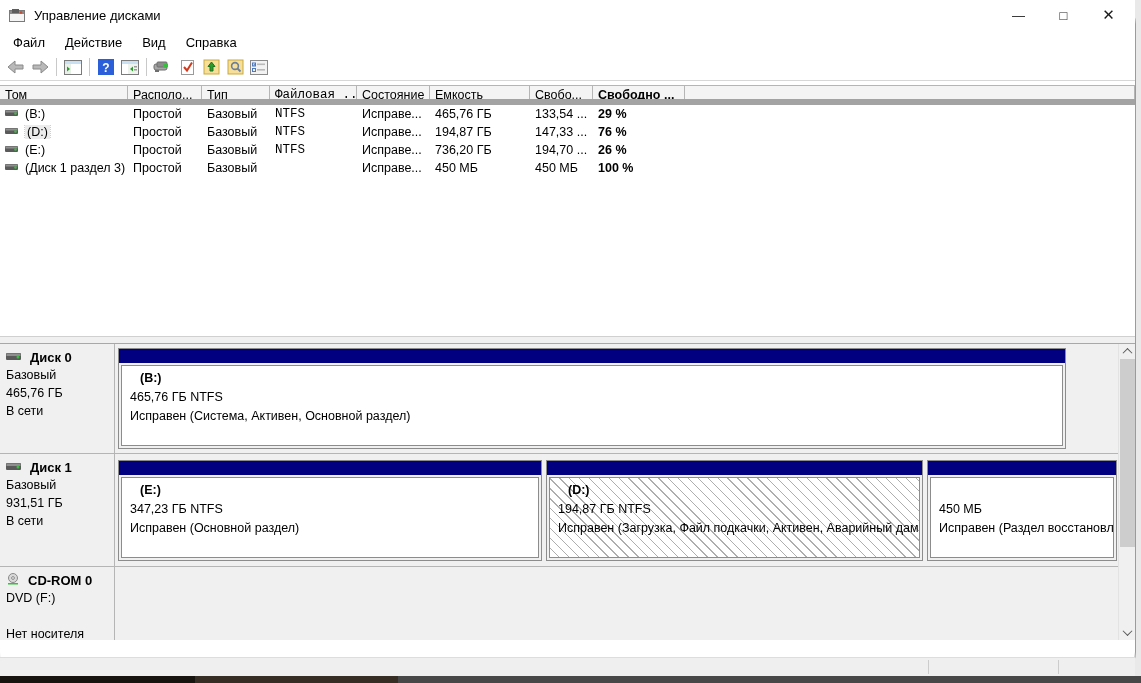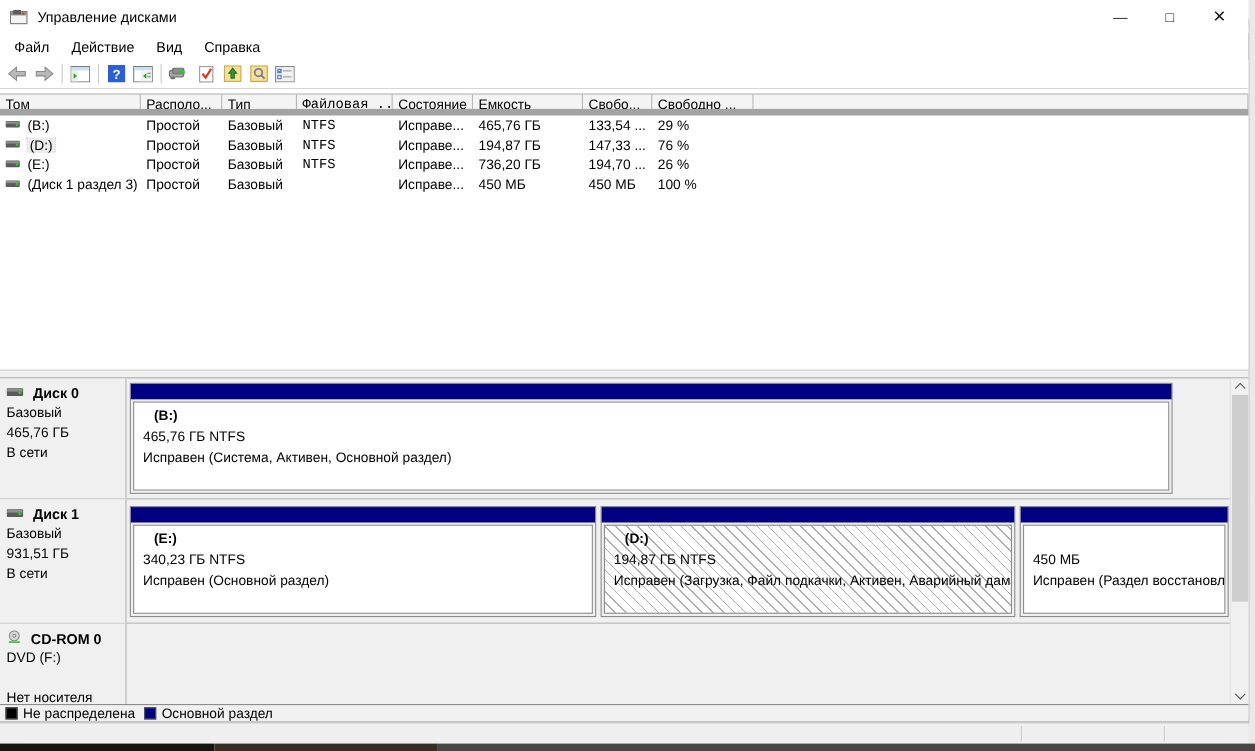--- a/index.html
+++ b/index.html
@@ -24,21 +24,21 @@
   .tb-icon{width:24px;height:22px;display:flex;align-items:center;justify-content:center;}
   .tb-sep{width:1px;height:18px;background:#c9c9c9;margin:0 4px;}
 
   
   .listpanel{position:absolute;left:0;top:81px;right:0;height:255px;background:#ffffff;padding-top:4px;box-sizing:border-box;}
   .lv-header{display:flex;height:20px;background:#f4f4f4;border-top:1px solid #b5b5b5;border-bottom:6px solid #a3a3a3;box-sizing:border-box;}
   .lv-hcell{border-right:1px solid #b5b5b5;box-sizing:border-box;padding:2px 0 0 5px;font-size:12.5px;white-space:nowrap;overflow:hidden;}
   .lv-row{display:flex;height:18px;align-items:center;}
   .lv-cell{box-sizing:border-box;padding-left:5px;font-size:12.5px;white-space:nowrap;overflow:hidden;display:flex;align-items:center;}
   .c0{width:128px;} .c1{width:74px;} .c2{width:68px;} .c3{width:87px;font-family:Liberation Mono, monospace;}
-  .c4{width:73px;} .c5{width:100px;} .c6{width:63px;} .c7{width:92px;} .cfill{flex:1;}
+  .c4{width:73px;} .c5{width:100px;} .c6{width:63px;} .c7{width:92px;font-weight:bold;} .cfill{flex:1;}
   .vol-icon{margin-right:6px;flex:none;}
   .sel-hl{background:#ececec;outline:1px dotted #cfcfcf;padding:0 2px;}
 
   
   .splitter{position:absolute;left:0;top:336px;right:0;height:7px;background:#f0f0f0;border-top:1px solid #d0d0d0;box-sizing:border-box;}
 
   
   .bottompanel{position:absolute;left:0;top:343px;right:0;height:297px;background:#f0f0f0;border-top:1px solid #a8a8a8;box-sizing:border-box;overflow:hidden;}
   .disk-row{position:relative;border-bottom:1px solid #b5b5b5;box-sizing:border-box;}
   .row-disk0{height:110px;} .row-disk1{height:113px;} .row-cdrom{height:74px;border-bottom:none;padding-left:14px;}
@@ -313,21 +313,21 @@
             <span class="disk-name">Диск 1</span>
           </div>
           <div class="disk-line">Базовый</div>
           <div class="disk-line">931,51 ГБ</div>
           <div class="disk-line">В сети</div>
         </div>
         <div class="partition" style="left:118px;width:424px;top:6px;height:101px;">
           <div class="part-bar"></div>
           <div class="part-body">
             <div class="part-line part-name">(E:)</div>
-            <div class="part-line">340,23 ГБ NTFS</div>
+            <div class="part-line">347,23 ГБ NTFS</div>
             <div class="part-line">Исправен (Основной раздел)</div>
           </div>
         </div>
         <div class="partition" style="left:546px;width:377px;top:6px;height:101px;">
           <div class="part-bar"></div>
           <div class="part-body hatched">
             <div class="part-line part-name">(D:)</div>
             <div class="part-line">194,87 ГБ NTFS</div>
             <div class="part-line">Исправен (Загрузка, Файл подкачки, Активен, Аварийный дам</div>
           </div>
@@ -362,30 +362,20 @@
         <div class="sb-btn sb-up">
             <span class="chev up"></span>
           </div>
         <div class="sb-thumb"></div>
         <div class="sb-btn sb-down">
             <span class="chev down"></span>
           </div>
       </div>
     </div>
 
-    <div class="legendbar">
-      <span class="legend-item">
-        <span class="swatch swatch-unallocated"></span>
-        <span>Не распределена</span>
-      </span>
-      <span class="legend-item">
-        <span class="swatch swatch-primary"></span>
-        <span>Основной раздел</span>
-      </span>
-    </div>
 
     <div class="statusbar">
       <span class="sb-sep1"></span>
       <span class="sb-sep2"></span>
     </div>
   </div>
 
   <div class="screen-bottom">
     <span class="sbseg1"></span>
     <span class="sbseg2"></span>

